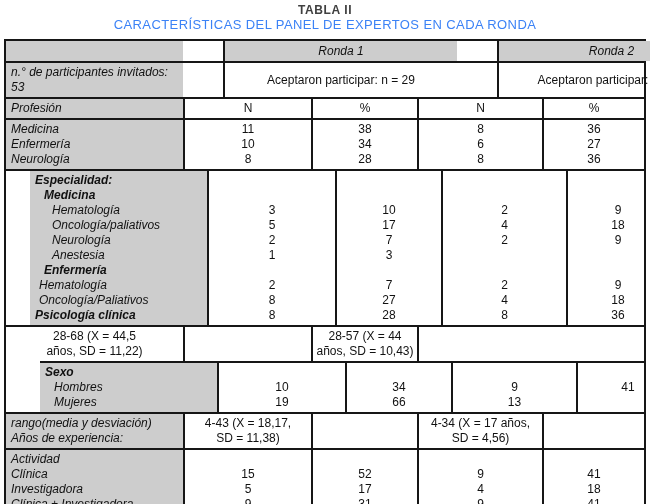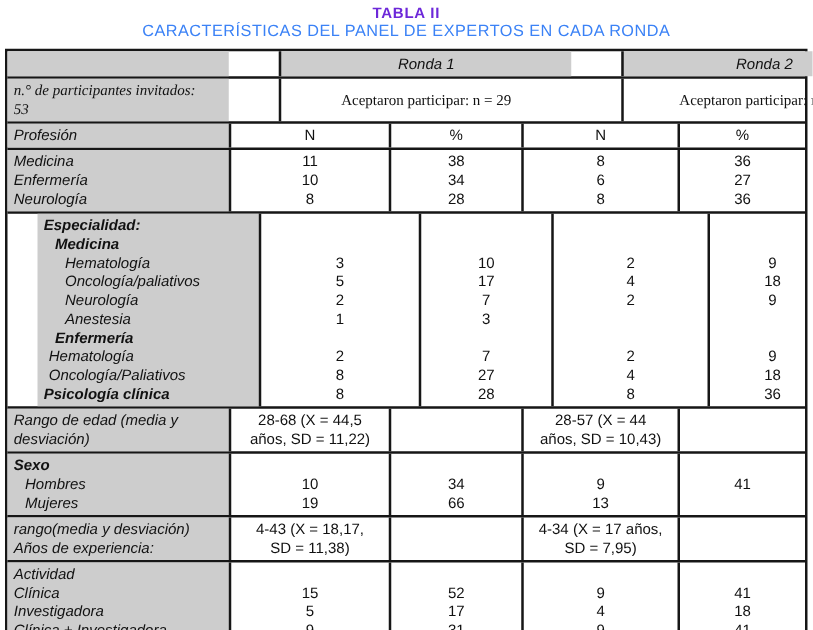--- a/index.html
+++ b/index.html
@@ -1,43 +1,43 @@
 <!DOCTYPE html>
 <html><head>
 <meta charset="utf-8">
 <style>
   html,body{margin:0;padding:0;background:#ffffff;}
   body{width:650px;height:504px;font-family:"Liberation Sans","DejaVu Sans",sans-serif;color:#111;}
   .page{width:650px;}
-  .title{ text-align:center;margin-top:3px;font-size:12px;font-weight:bold;color:#6d28d9;letter-spacing:.6px;line-height:14px;}
+  .title{ text-align:center;margin-top:3px;font-size:12px;font-weight:bold;color:#404040;letter-spacing:.6px;line-height:14px;}
   .subtitle{text-align:center;font-size:13px;font-weight:500;color:#3b82f6;letter-spacing:.4px;line-height:15px;margin-bottom:7px;}
   .tbl{box-sizing:border-box;width:642px;margin-left:4px;border:2px solid #161616;border-bottom-width:3px;background:#fff;}
   .sec{display:grid;grid-template-columns:177px 128px 106px 125px 102px;box-sizing:border-box;}
   .sec.span3{grid-template-columns:177px 234px 227px;gap:40px;}
   .sec + .sec{border-top:2px solid #161616;}
   .cell{box-sizing:border-box;padding:2px 3px;overflow:hidden;}
   .cell + .cell{border-left:2px solid #161616;}
   .lab{background:#cdcdcd;font-style:italic;padding-left:5px;}
   .gray{background:#cdcdcd;}
   .num{text-align:center;}
   .vcenter{display:flex;align-items:center;justify-content:center;text-align:center;}
   .ln{line-height:15px;font-size:12px;white-space:nowrap;}
   .num .ln{white-space:normal;}
   .b{font-weight:bold;}
   .i05{padding-left:4px;}
   .i1{padding-left:9px;}
   .i2{padding-left:17px;}
   .it{font-style:italic;}
   .s1{min-height:20px;}
-  .s2{min-height:32px;font-family:Liberation Serif, serif;}
+  .s2{min-height:32px;}
   .s3{min-height:21px;}
   .s4{min-height:49px;}
   .s5{min-height:156px;padding-left:24px;}
   .s6{min-height:34px;}
-  .s7{min-height:49px;}
+  .s7{min-height:49px;margin-left:34px;}
   .s8{min-height:34px;}
   .s9{min-height:64px;}
 </style>
 </head>
 <body>
 
 <div class="page">
 
   <div class="title">TABLA II</div>
   <div class="subtitle">CARACTERÍSTICAS DEL PANEL DE EXPERTOS EN CADA RONDA</div>
@@ -170,24 +170,20 @@
           <div class="ln">9</div>
           <div class="ln">&nbsp;</div>
           <div class="ln">&nbsp;</div>
           <div class="ln">9</div>
           <div class="ln">18</div>
           <div class="ln">36</div>
         </div>
     </div>
 
     <div class="sec s6">
-      <div class="cell lab">
-        <div class="ln">Rango de edad (media y</div>
-        <div class="ln">desviación)</div>
-      </div>
       <div class="cell num">
           <div class="ln">28-68 (X = 44,5</div>
           <div class="ln">años, SD = 11,22)</div>
         </div>
       <div class="cell num"></div>
       <div class="cell num">
           <div class="ln">28-57 (X = 44</div>
           <div class="ln">años, SD = 10,43)</div>
         </div>
       <div class="cell num"></div>
@@ -225,21 +221,21 @@
         <div class="ln">rango(media y desviación)</div>
         <div class="ln">Años de experiencia:</div>
       </div>
       <div class="cell num">
           <div class="ln">4-43 (X = 18,17,</div>
           <div class="ln">SD = 11,38)</div>
         </div>
       <div class="cell num"></div>
       <div class="cell num">
           <div class="ln">4-34 (X = 17 años,</div>
-          <div class="ln">SD = 7,95)</div>
+          <div class="ln">SD = 4,56)</div>
         </div>
       <div class="cell num"></div>
     </div>
 
     <div class="sec s9">
       <div class="cell lab">
         <div class="ln">Actividad</div>
         <div class="ln">Clínica</div>
         <div class="ln">Investigadora</div>
         <div class="ln">Clínica + Investigadora</div>

